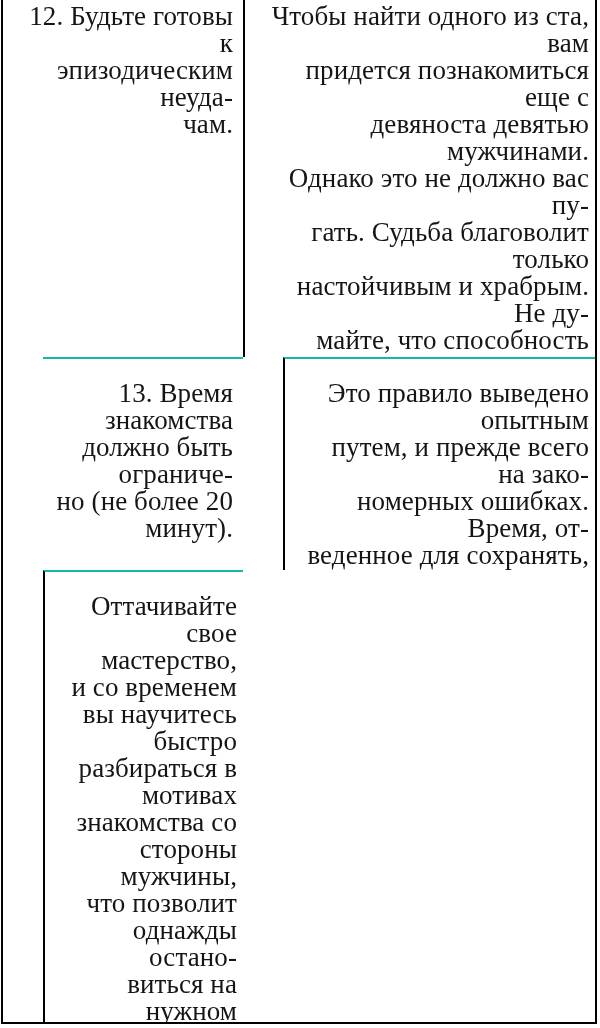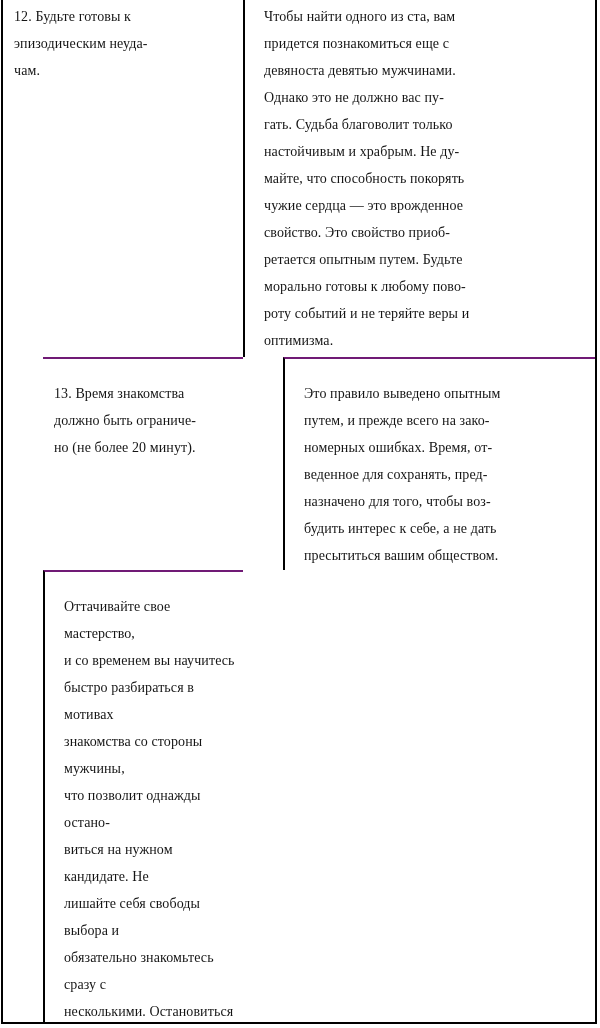--- a/index.html
+++ b/index.html
@@ -32,28 +32,29 @@
   }
   .cell {
     box-sizing: border-box;
     overflow: hidden;
     background: #ffffff;
   }
   .col-desc {
     border-left: 2px solid #000000;
   }
   .row-next {
-    border-top: 2px solid #701a75;
+    border-top: 2px solid #14b8a6;
     margin-left: 40px;
   }
   .cell-text {
     white-space: pre-line;
-    font-size: 14px;
+    font-size: 27px;
     line-height: 27px;
     letter-spacing: 0.1px;
+    text-align: right;
   }
   .col-rule .cell-text {
     padding: 3px 10px 0 11px;
   }
   .col-desc .cell-text {
     padding: 3px 6px 0 19px;
   }
   .row-next .cell-text {
     padding-top: 21px;
   }

